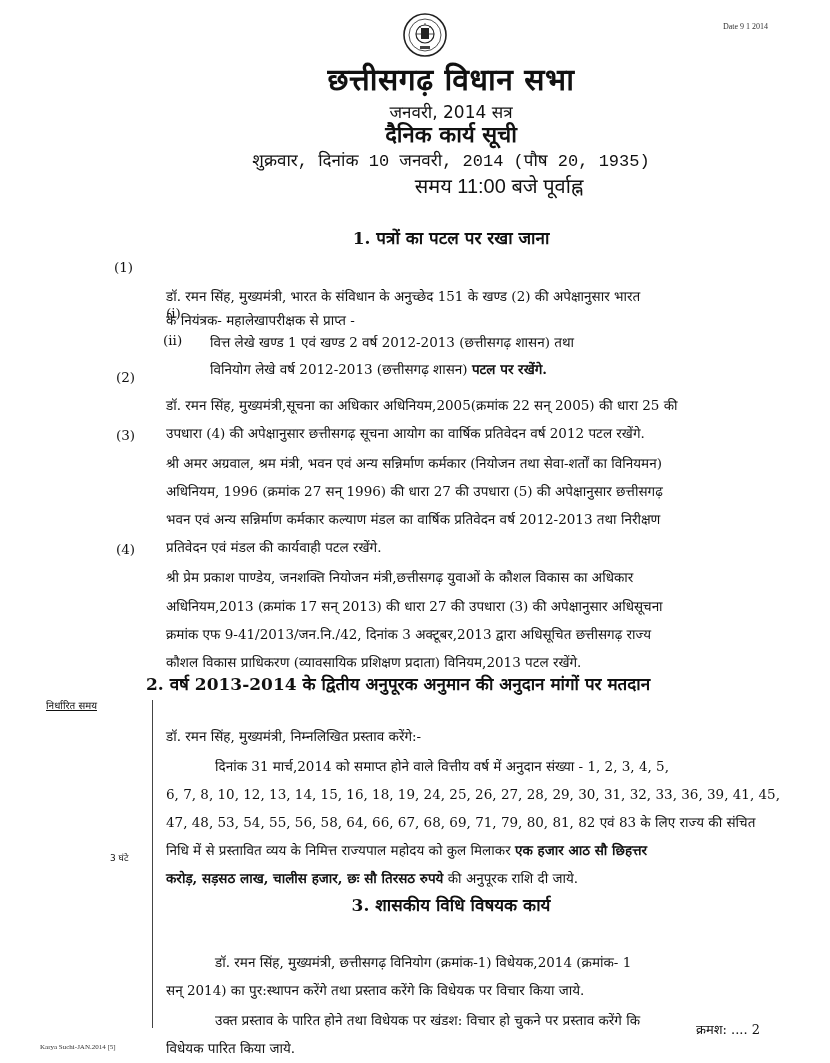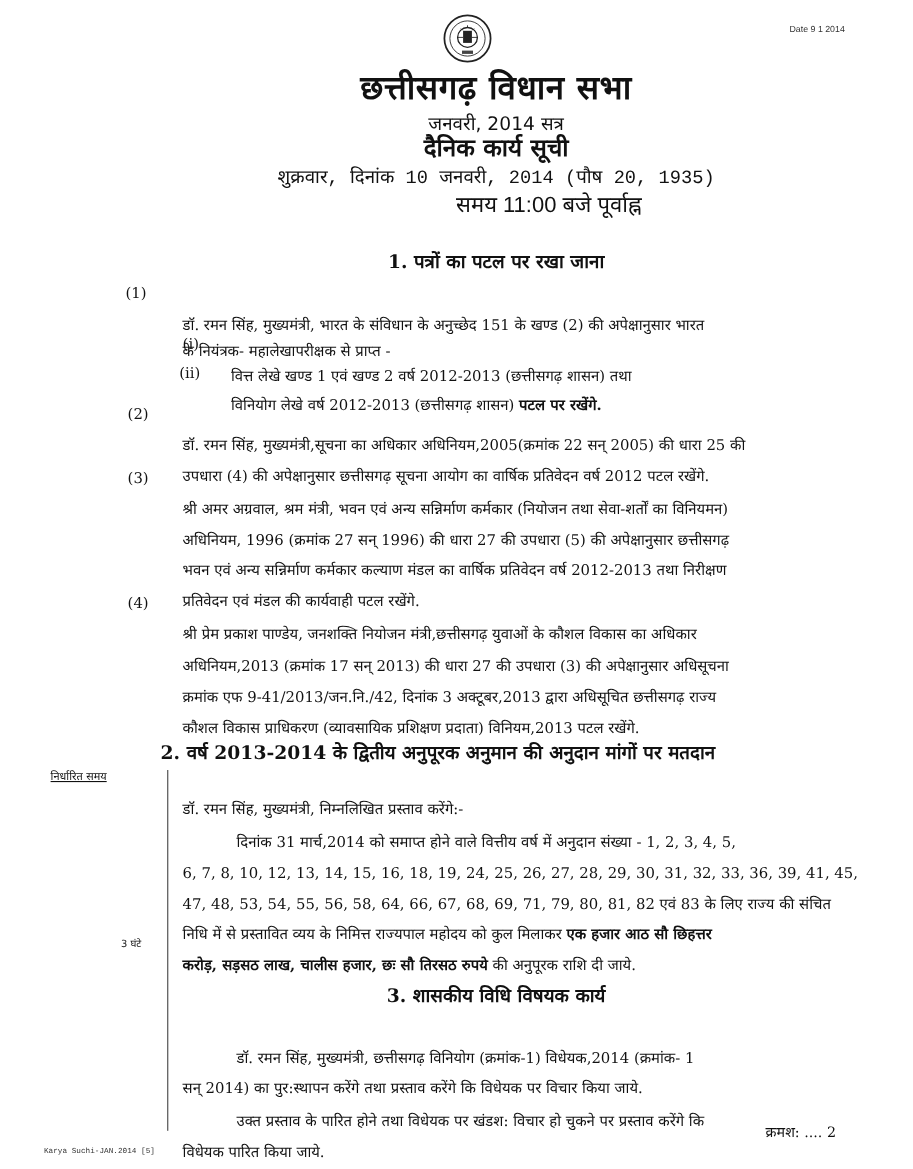--- a/index.html
+++ b/index.html
@@ -1,35 +1,35 @@
 <!DOCTYPE html>
 <html><head>
 <meta charset="utf-8">
 <style>
   html, body { margin: 0; padding: 0; background: #ffffff; }
   body { width: 830px; height: 1063px; position: relative; overflow: hidden;
          font-family: "DejaVu Serif", "Liberation Serif", serif; color: #111; }
   .abs { position: absolute; }
   .emblem { left: 402px; top: 12px; width: 46px; height: 46px; }
-  .date { right: 62px; top: 22px; font-size: 8px; font-family: Liberation Sans, sans-serif; color: #333; }
+  .date { right: 62px; top: 22px; font-size: 8px; font-family: Liberation Serif, serif; color: #333; }
   .center { left: 0; width: 830px; text-align: center; margin-left: 36px; }
   .h-main { top: 58px; font-size: 30px; font-weight: 900; letter-spacing: 0.5px;
             font-family: "DejaVu Sans", sans-serif; }
   .h-session { top: 100px; font-size: 17px; font-family: "DejaVu Sans", sans-serif; }
   .h-list { top: 118px; font-size: 22px; font-weight: 900; font-family: "DejaVu Sans", sans-serif; }
   .h-date { top: 148px; font-size: 17px; font-family: Liberation Mono, monospace; }
   .h-time { top: 172px; font-size: 20px; font-family: Liberation Sans, sans-serif; padding-left: 48px; }
   .sec-title { font-size: 17px; font-weight: bold; }
   .para { font-size: 13.5px; line-height: 30px; margin-top: 29px; }
   .num { position: absolute; font-size: 13.5px; }
   .bold { font-weight: bold; }
   .vline { left: 152px; top: 700px; width: 1px; height: 328px; background: #444; }
   .margin-label { font-size: 10px; font-family: "DejaVu Sans", sans-serif; text-decoration: underline; }
   .margin-time { font-size: 9px; font-family: "DejaVu Sans", sans-serif; }
-  .footer-left { left: 40px; top: 1043px; font-size: 7px; font-family: Liberation Mono, monospace; color: #333; }
+  .footer-left { left: 40px; top: 1043px; font-size: 7px; font-family: Liberation Serif, serif; color: #333; }
   .footer-right { left: 696px; top: 1020px; font-size: 13px; }
 </style>
 </head>
 <body>
 
 <div class="abs emblem">
   <svg width="46" height="46" viewBox="0 0 46 46">
     <circle cx="23" cy="23" r="21" fill="none" stroke="#222" stroke-width="1.6"></circle>
     <circle cx="23" cy="23" r="16" fill="none" stroke="#222" stroke-width="0.8"></circle>
     <circle cx="23" cy="22" r="9" fill="none" stroke="#222" stroke-width="1.2"></circle>

